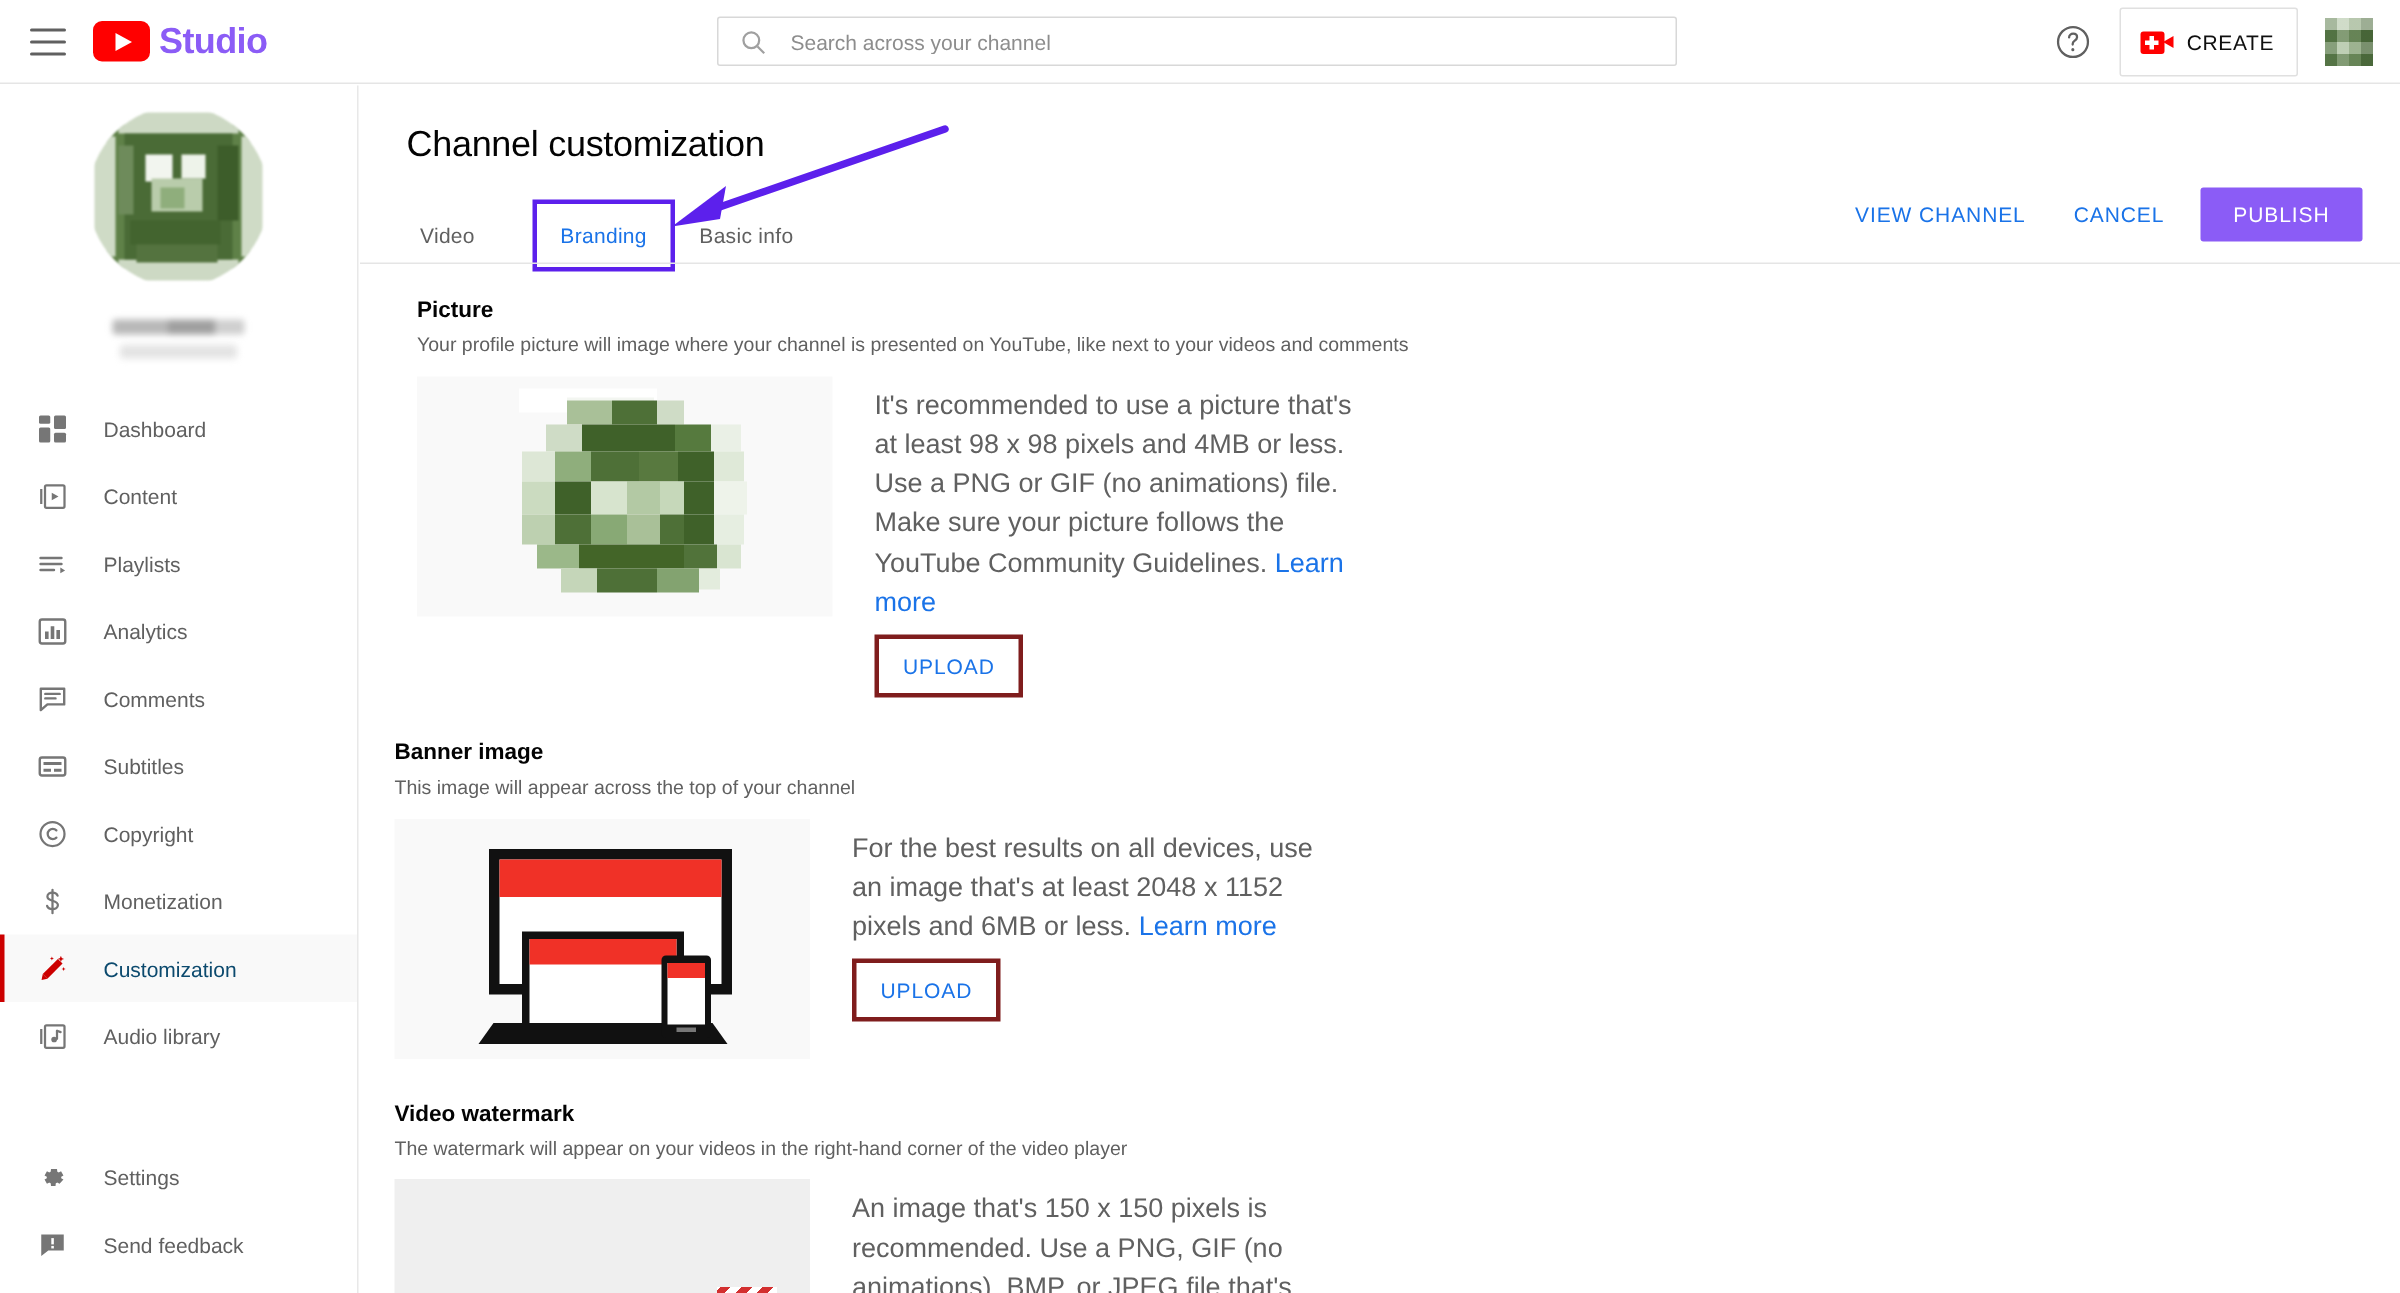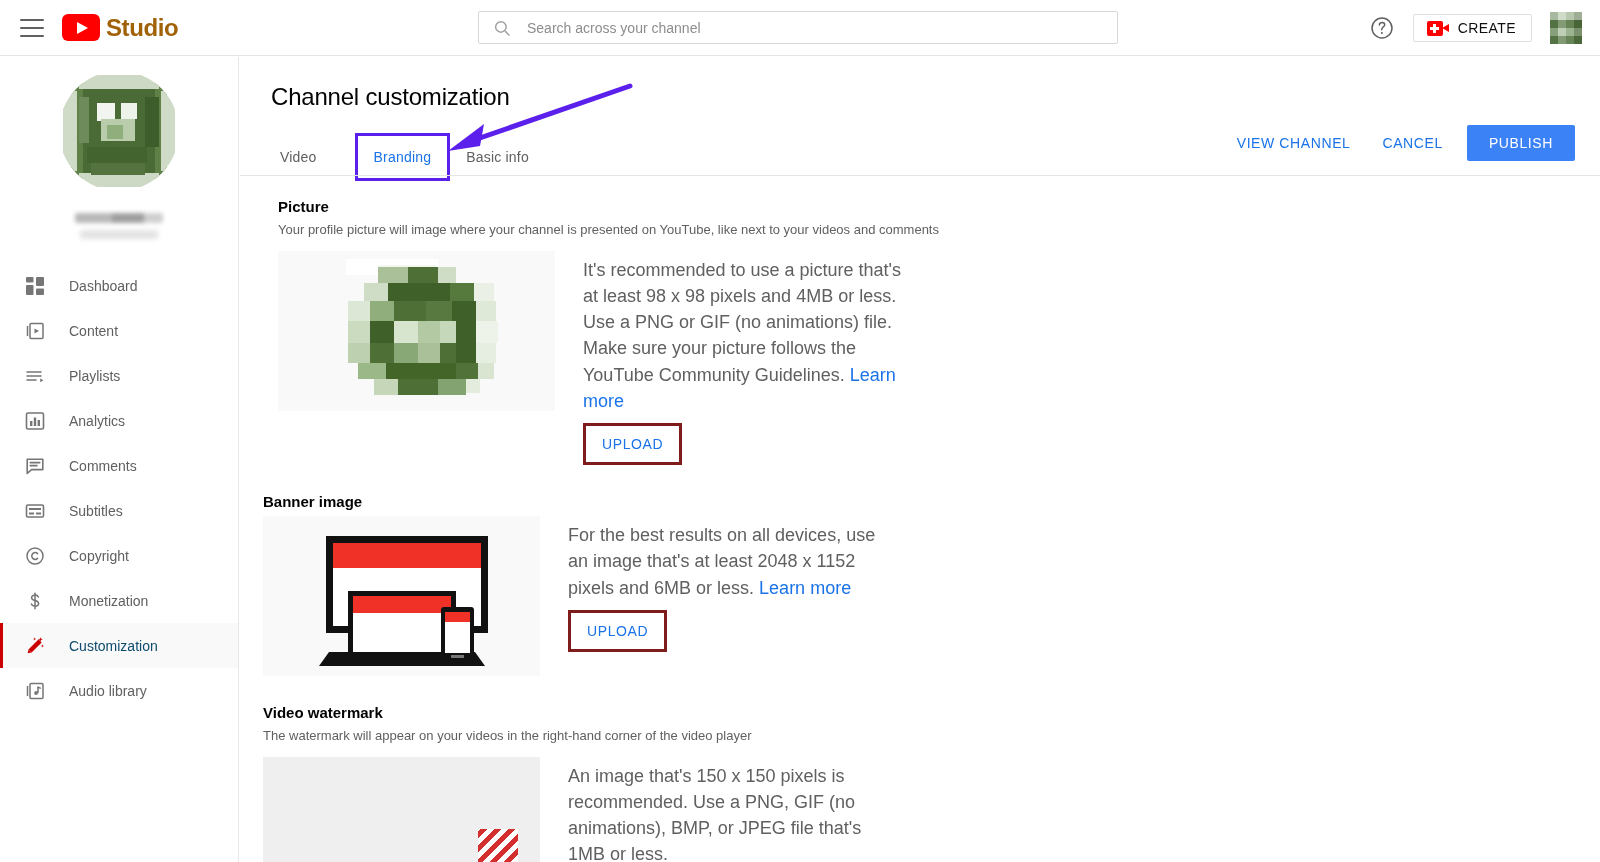--- a/index.html
+++ b/index.html
@@ -33,21 +33,21 @@
     border-radius: 6px; display: flex; align-items: center; justify-content: center;
   }
   .yt-logo .tri {
     width: 0; height: 0;
     border-left: 11px solid #fff;
     border-top: 6.5px solid transparent;
     border-bottom: 6.5px solid transparent;
     margin-left: 3px;
   }
   .brand-text {
-    font-size: 24px; font-weight: 700; color: #a16207;
+    font-size: 24px; font-weight: 700; color: #8b5cf6;
     letter-spacing: -0.4px; line-height: 1;
   }
 
   .searchwrap {
     position: absolute; left: 478px; top: 11px;
     width: 640px; height: 33px;
     border: 1px solid #d8d8d8; border-radius: 2px;
     display: flex; align-items: center; background: #fff;
   }
   .search-icon { margin-left: 14px; margin-right: 14px; display: flex; }
@@ -57,21 +57,21 @@
     font-family: "Liberation Sans", sans-serif;
   }
   .search-input::placeholder { color: #8d8d8d; }
 
   .topright {
     position: absolute; right: 18px; top: 0; height: 56px;
     display: flex; align-items: center; gap: 18px;
   }
   .help-btn { width: 26px; height: 26px; cursor: pointer; display: flex; }
   .create-btn {
-    height: 28px; border: 1px solid #e0e0e0; border-radius: 2px;
+    height: 46px; border: 1px solid #e0e0e0; border-radius: 2px;
     display: flex; align-items: center; gap: 9px;
     padding: 0 15px 0 13px; cursor: pointer; background: #fff;
   }
   .cam-icon {
     width: 22px; height: 15px; position: relative;
   }
   .cam-body {
     position: absolute; left: 0; top: 0; width: 16px; height: 15px;
     background: #ff0000; border-radius: 2px;
   }
@@ -173,21 +173,21 @@
 
   .header-actions {
     position: absolute; right: 25px; top: 68px;
     display: flex; align-items: center; gap: 0;
   }
   .txtbtn {
     font-size: 14px; font-weight: 500; color: #1a73e8;
     letter-spacing: .6px; padding: 10px 16px; cursor: pointer;
   }
   .publish-btn {
-    background: #3b82f6; color: #fff; font-size: 14px; font-weight: 500;
+    background: #8b5cf6; color: #fff; font-size: 14px; font-weight: 500;
     letter-spacing: .6px; padding: 10px 22px; border-radius: 2px;
     cursor: pointer; margin-left: 8px;
   }
   .hdr-divider {
     position: absolute; left: 0; top: 118px; width: 1360px;
     height: 1px; background: #e5e5e5;
   }
 
   .content { position: absolute; top: 119px; left: 0; width: 1360px; height: 686px; overflow: hidden; }
   .section { padding: 0 0 0 23px; }
@@ -424,20 +424,41 @@
           <path d="M2.5 5v10"></path>
           <path d="M13 6.2v5.3" stroke-linecap="round"></path>
           <circle cx="11.1" cy="12" r="1.9" fill="#767676" stroke="none"></circle>
           <path d="M13 6.2l2.4.9" stroke-linecap="round"></path>
         </svg>
       </span>
       <span class="nlabel">Audio library</span>
     </div>
   </div>
 
+  <div class="nav-bottom">
+    <div class="navitem">
+      <span class="nicon">
+        <svg width="20" height="20" viewBox="0 0 20 20" fill="#767676">
+          <path d="M10 6.3A3.7 3.7 0 1010 13.7 3.7 3.7 0 0010 6.3zm0 5.6a1.9 1.9 0 110-3.8 1.9 1.9 0 010 3.8z"></path>
+          <path d="M17.3 11.4l-1.5-.9a6.3 6.3 0 000-1l1.5-.9-1.6-2.7-1.6.7a6 6 0 00-.9-.5l-.2-1.7H9l-.2 1.7a6 6 0 00-.9.5l-1.6-.7L4.7 8.6l1.5.9a6.3 6.3 0 000 1l-1.5.9 1.6 2.7 1.6-.7c.3.2.6.4.9.5l.2 1.7h3l.2-1.7c.3-.1.6-.3.9-.5l1.6.7z"></path>
+        </svg>
+      </span>
+      <span class="nlabel">Settings</span>
+    </div>
+    <div class="navitem">
+      <span class="nicon">
+        <svg width="20" height="20" viewBox="0 0 20 20">
+          <path d="M2.5 3h15v10.6H7.2L2.5 17.4z" fill="#767676"></path>
+          <rect x="9.2" y="5.4" width="1.7" height="4.2" fill="#fff"></rect>
+          <rect x="9.2" y="10.6" width="1.7" height="1.7" fill="#fff"></rect>
+        </svg>
+      </span>
+      <span class="nlabel">Send feedback</span>
+    </div>
+  </div>
 </div>
 
 <div class="main">
 
   <div class="page-title">Channel customization</div>
 
   <div class="tabs">
     <div class="tab">Video</div>
     <div style="position:relative;border:3px solid #5c20ec;margin-left:22px;">
       <div class="tab active">Branding</div>
@@ -515,20 +536,21 @@
           </div>
           <div class="anno-box">
             <div class="upload-btn">UPLOAD</div>
           </div>
         </div>
       </div>
     </div>
 
     <div class="section" style="margin-top:28px;">
       <div class="sec-title">Banner image</div>
+      <div class="sec-desc">This image will appear across the top of your channel</div>
       <div class="sec-body">
         <div class="preview-box">
           <svg width="277" height="160" viewBox="0 0 277 160">
             <rect width="277" height="160" fill="#f9f9f9"></rect>
 
             <rect x="63" y="20" width="162" height="97" fill="#111111"></rect>
             <rect x="70" y="27" width="148" height="83" fill="#ffffff"></rect>
             <rect x="70" y="27" width="148" height="25" fill="#f03127"></rect>
             <rect x="120" y="110" width="48" height="7" fill="#111111"></rect>
 

